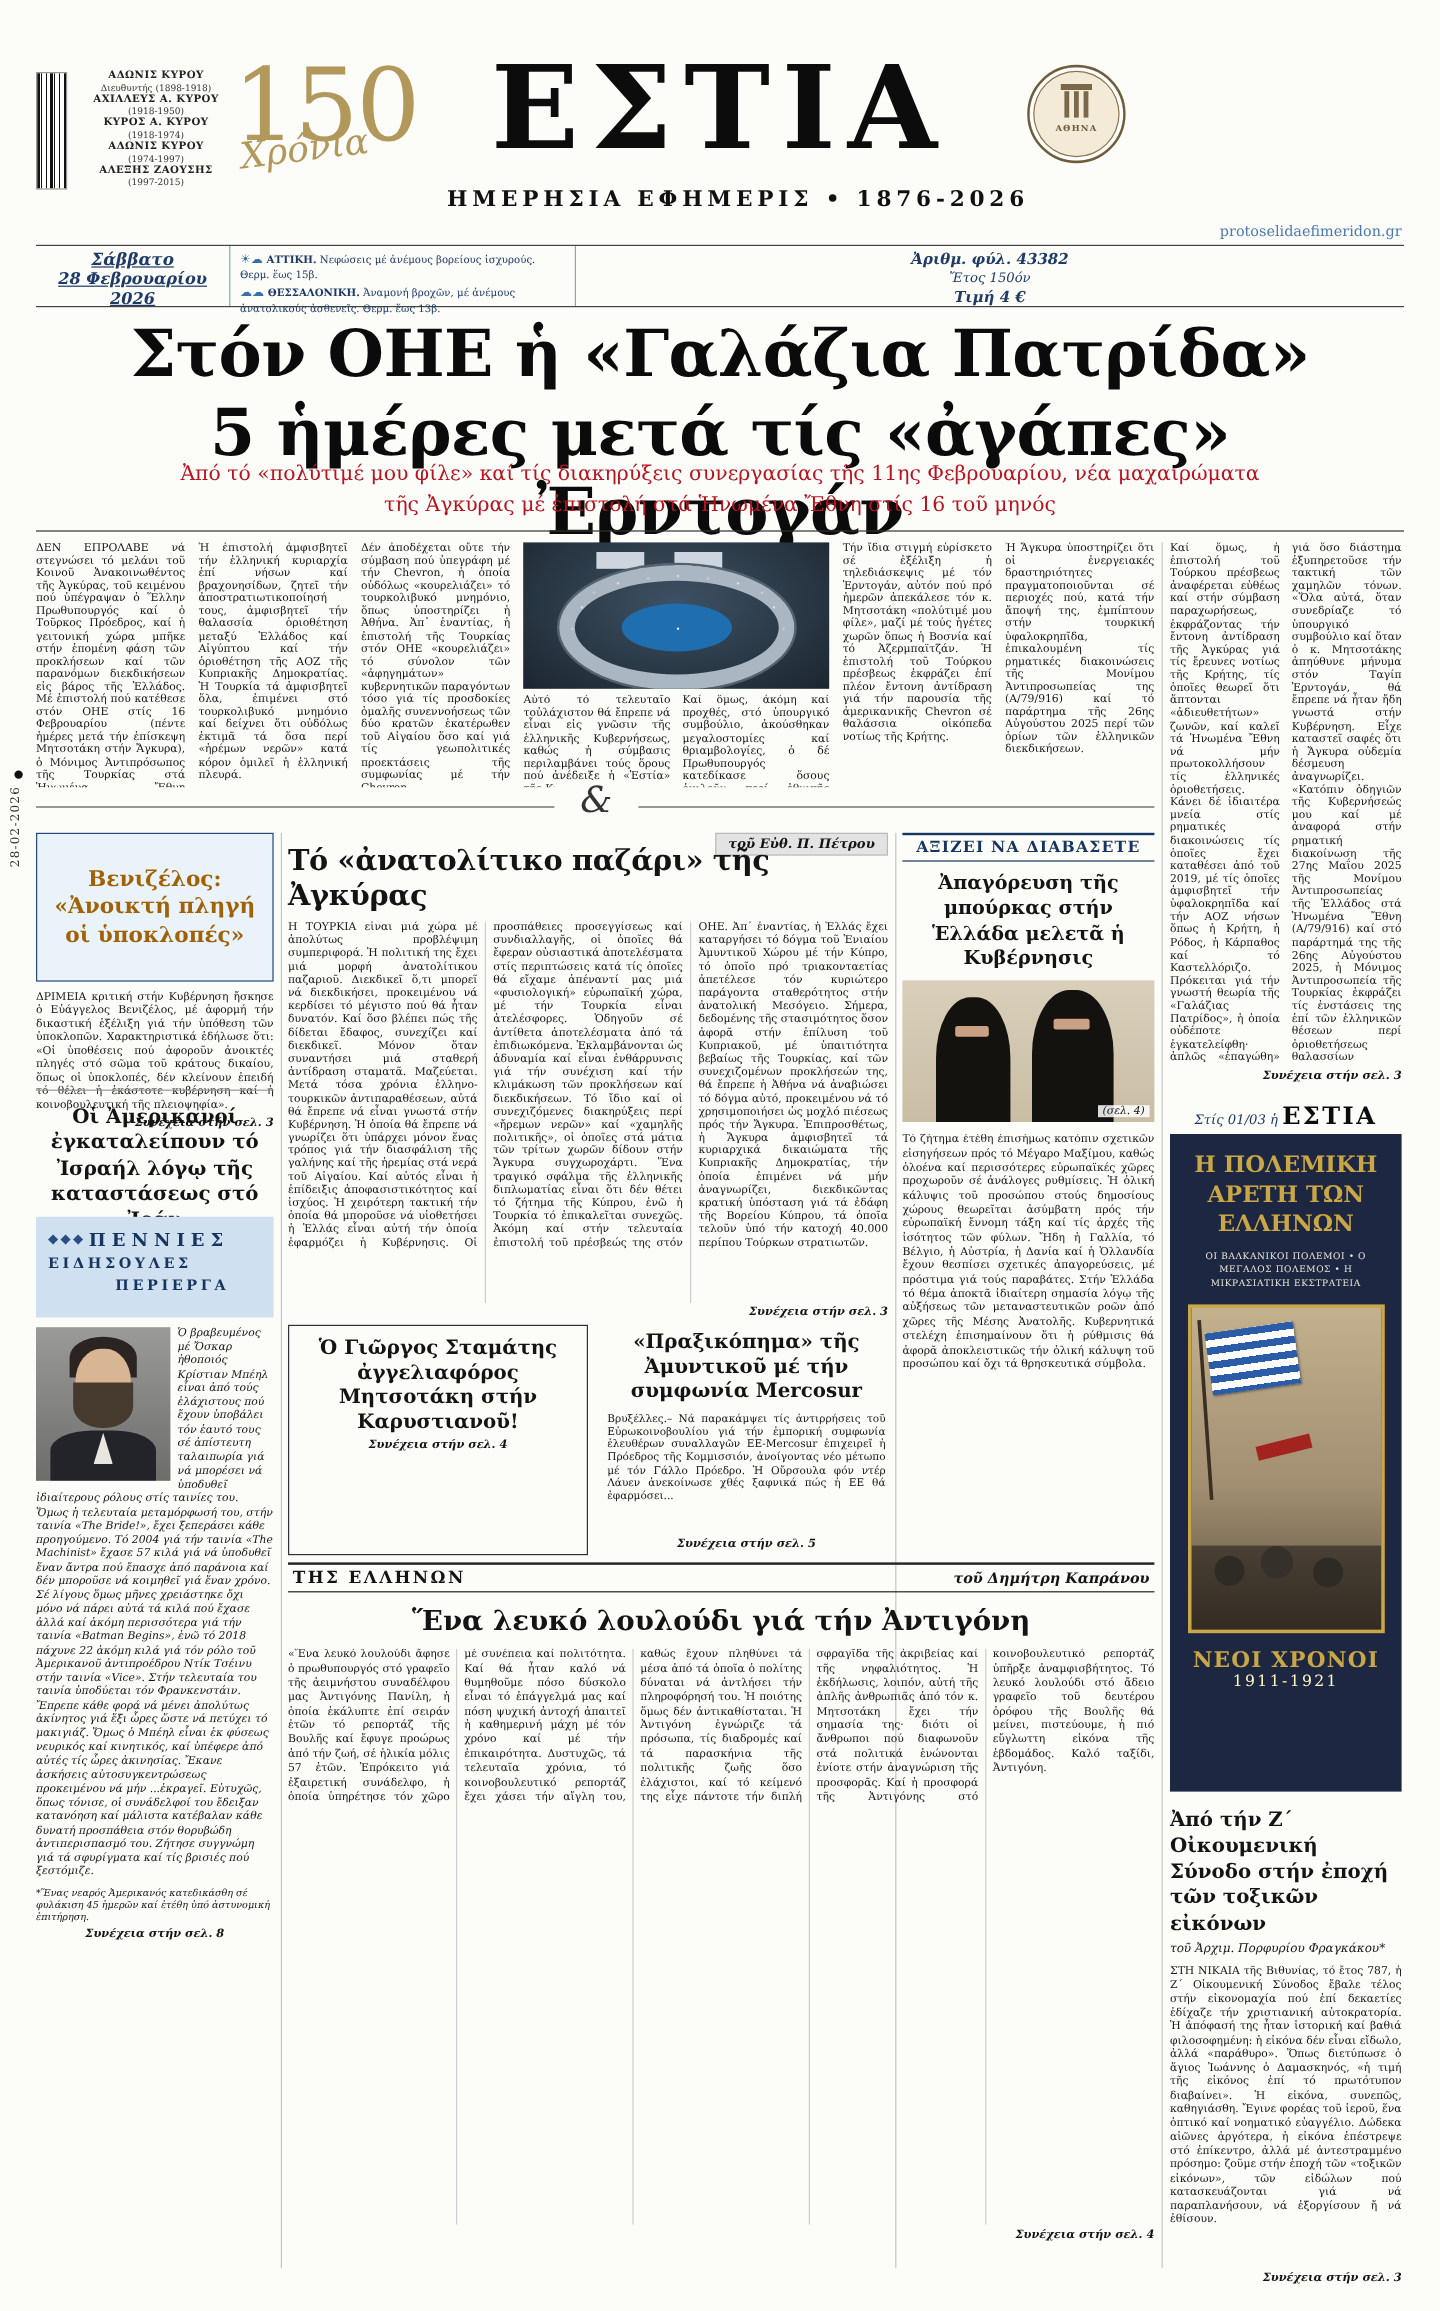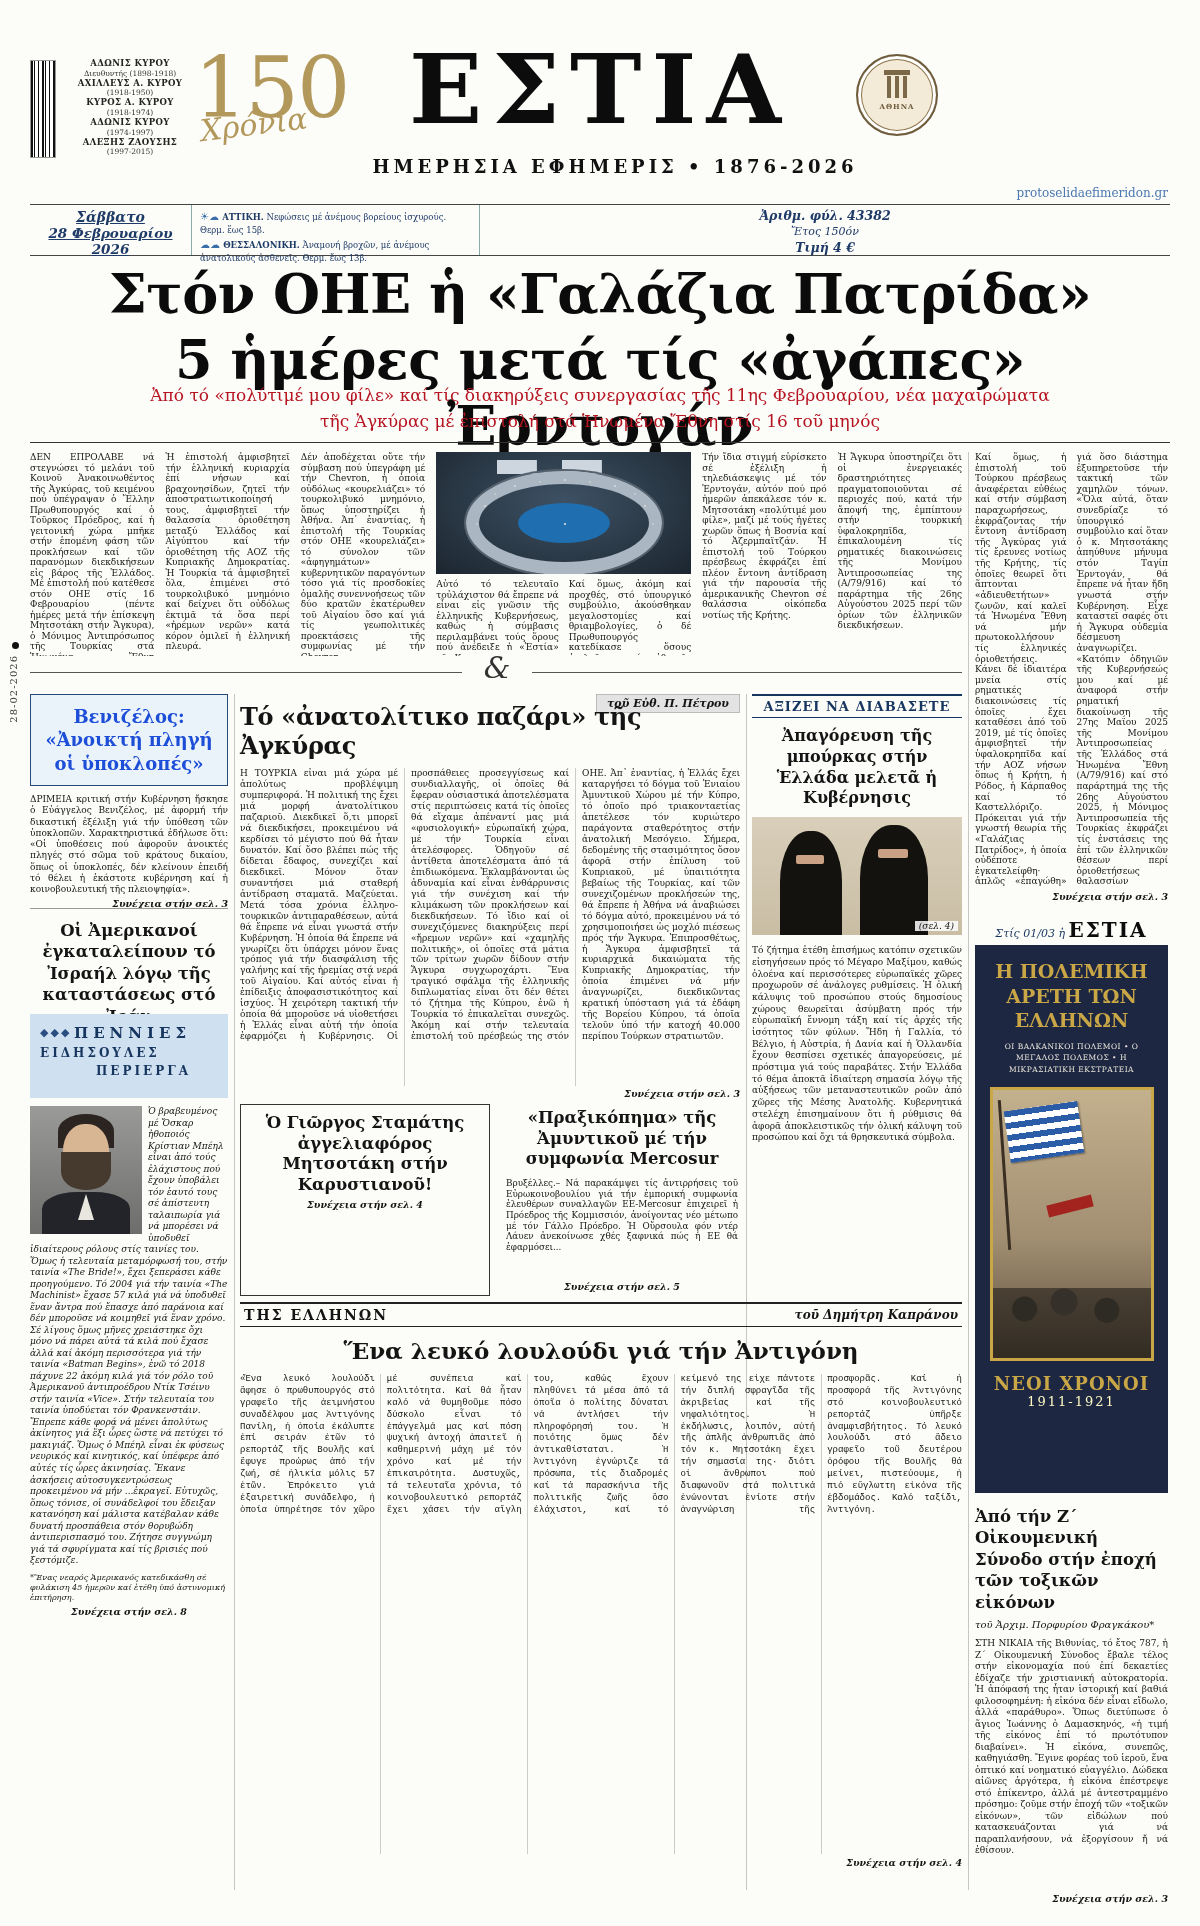--- a/index.html
+++ b/index.html
@@ -72,22 +72,22 @@
   #lead-tall{left:975px;top:452px;width:193px;height:458px;font-size:9px;line-height:1.18;}
   #lead-tall .cols2{column-count:2;column-gap:10px;height:436px;overflow:hidden;}
   
   #amp-rule{left:30px;top:672px;width:932px;height:1px;background:#555;}
   #amp{left:462px;top:650px;width:70px;text-align:center;background:#fcfcf9;font-size:30px;
       font-style:italic;color:#333;line-height:1.2;}
   
   .vsep{width:1px;background:#c6c6c6;}
   
   #venizelos{left:30px;top:694px;width:198px;}
-  #venizelos .ttl{border:1px solid #27497c;background:#eaf2fa;color:#1d4ed8;text-align:center;
-      font-weight:bold;font-size:18px;line-height:1.3;padding:10px 6px;}
+  #venizelos .ttl{border:1px solid #27497c;background:#eaf2fa;color:#a16207;text-align:center;
+      font-weight:bold;font-size:18px;line-height:1.3;padding:26px 6px;}
   #venizelos .bd{margin-top:8px;font-size:9px;line-height:1.25;}
   #israel{left:30px;top:920px;width:198px;text-align:center;}
   #israel .ttl{font-weight:bold;font-size:16.5px;line-height:1.3;}
   #israel .sub{font-style:italic;font-size:9.5px;margin-top:6px;}
   #pennies{left:30px;top:1014px;width:198px;height:84px;background:#cfe1f0;color:#16355f;
       padding:10px 10px;box-sizing:border-box;position:absolute;}
   #pennies .orn{position:absolute;left:10px;top:12px;font-size:11px;letter-spacing:2px;color:#2a4e82;}
   #pennies .l1{font-weight:bold;font-size:15px;letter-spacing:5px;margin-left:34px;}
   #pennies .l2{font-weight:bold;font-size:12px;letter-spacing:3px;margin-top:4px;}
   #pennies .l3{font-weight:bold;font-size:12px;letter-spacing:3px;margin-top:4px;margin-left:56px;}
@@ -158,21 +158,21 @@
   #synod .byl{font-style:italic;font-size:10px;margin:6px 0 8px;}
   #synod .bd{font-size:9px;line-height:1.28;text-align:justify;height:252px;overflow:hidden;}
   
   #tis{left:240px;top:1302px;width:722px;}
   #tis .bar{border-top:2px solid #222;border-bottom:1px solid #222;display:flex;
       justify-content:space-between;align-items:center;padding:3px 4px;}
   #tis .lbl{font-weight:bold;font-size:14px;letter-spacing:2px;}
   #tis .byl{font-style:italic;font-weight:bold;font-size:12px;}
   #tis .ttl{text-align:center;font-weight:bold;font-size:23px;margin:10px 0 10px;}
   #tis .cols{column-count:5;column-gap:12px;column-rule:1px solid #ccc;font-size:9px;line-height:1.32;
-      height:480px;overflow:hidden;font-family:Liberation Mono, monospace;}
+      height:480px;overflow:hidden;}
   
   #edge{left:8px;top:642px;width:14px;text-align:center;}
   #edge .dot{width:7px;height:7px;background:#111;border-radius:50%;margin:0 auto 6px;}
   #edge .vd{writing-mode:vertical-rl;transform:rotate(180deg);font-size:10px;color:#333;letter-spacing:1px;}
 </style>
 </head>
 <body>
 
 <div id="page">
 

